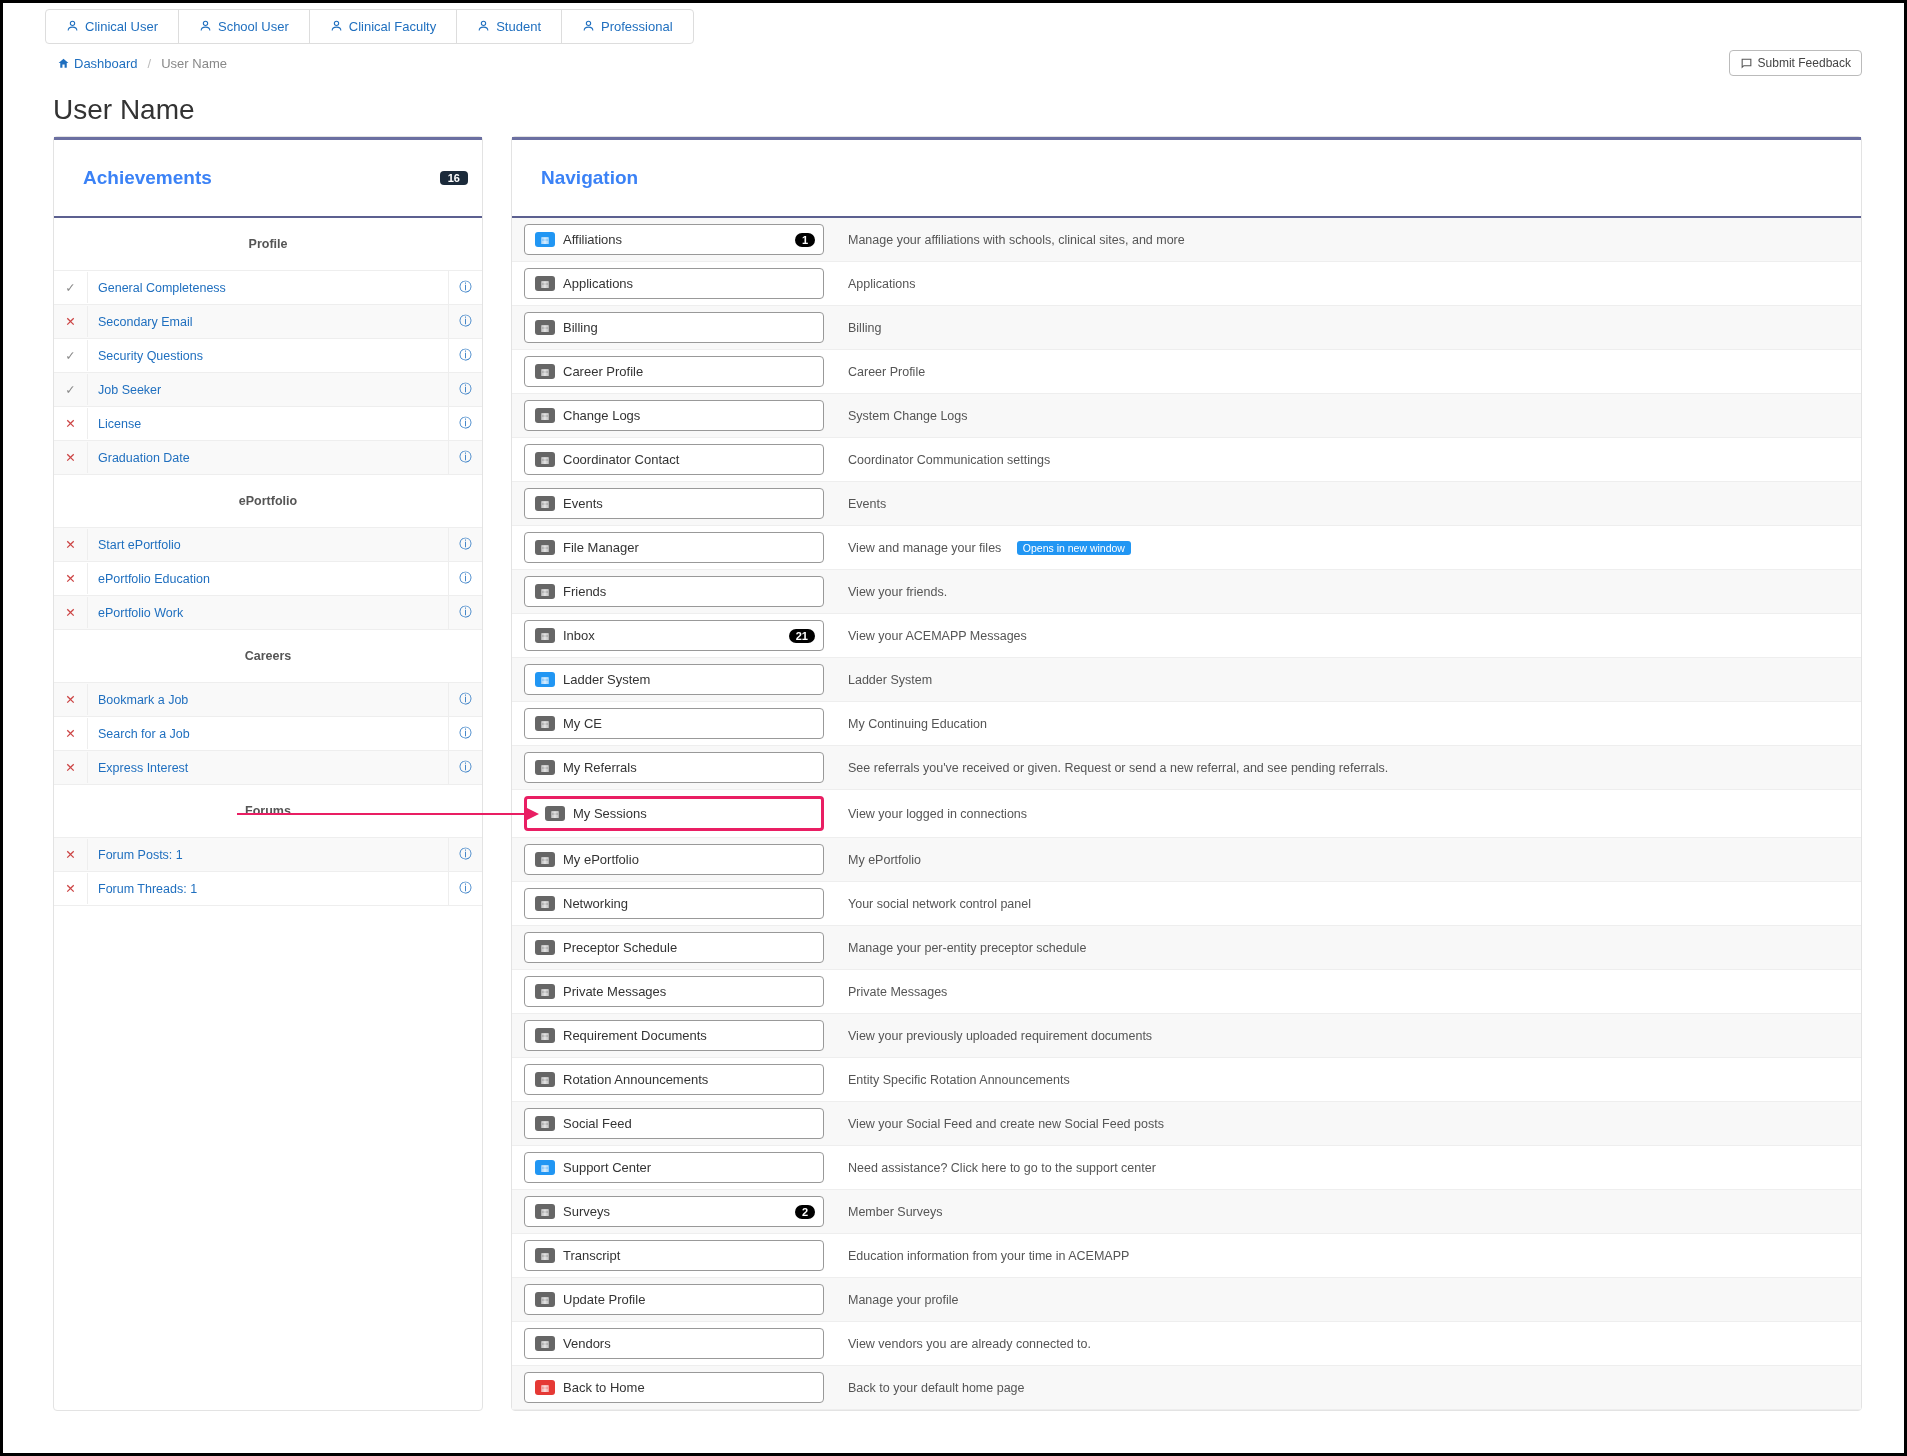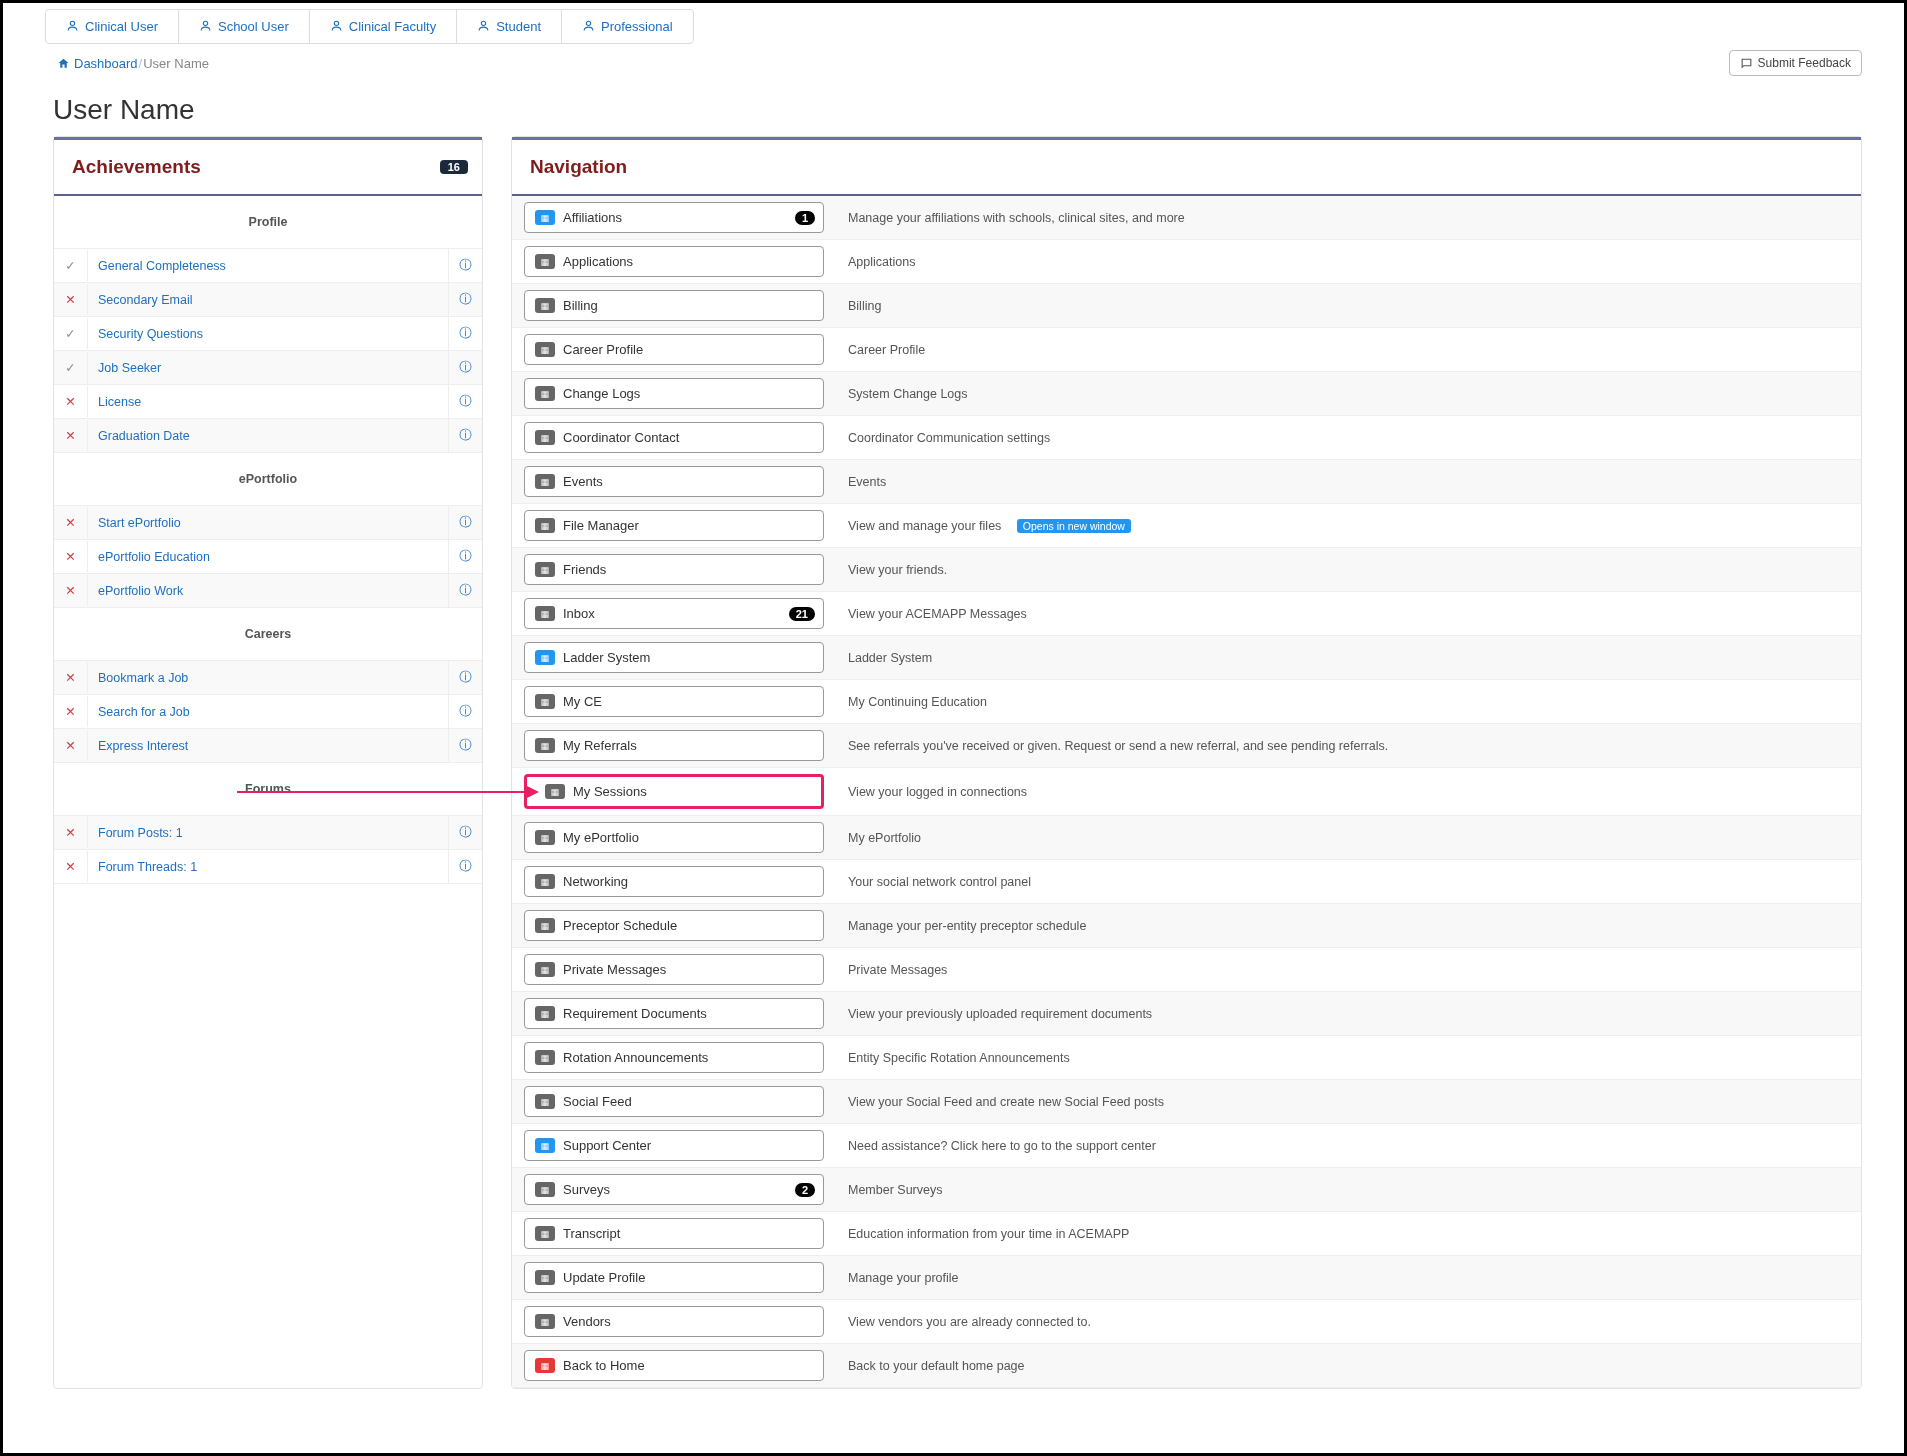--- a/index.html
+++ b/index.html
@@ -38,21 +38,21 @@
 
   
   .crumb-row {
     display: flex;
     justify-content: space-between;
     align-items: center;
     margin: 6px 36px 6px 48px;
   }
   .crumbs {
     display: flex;
-    gap: 1px;
+    gap: 10px;
     align-items: center;
     color: #888;
     font-size: 13px;
   }
   .crumbs .home { color: #1f6fbf; display: inline-flex; align-items: center; gap: 4px; }
   .crumbs .sep { color: #bbb; }
   .feedback-btn {
     border: 1px solid #bbb;
     border-radius: 4px;
     padding: 5px 10px;
@@ -86,24 +86,24 @@
   }
   .panel-head {
     border-top: 3px solid #6b6fa1;
     padding: 12px 14px;
     display: flex;
     justify-content: space-between;
     align-items: center;
     border-bottom: 2px solid #5c6090;
   }
   .panel-head h2 {
-    margin: 4px;
+    margin: 15px;
     font-size: 19px;
     font-weight: 600;
-    color: #7f1d1d;
+    color: #3b82f6;
   }
   .badge-dark {
     background: #1b2a3a;
     color: #fff;
     border-radius: 4px;
     padding: 1px 8px;
     font-size: 11px;
     font-weight: 700;
   }
 

